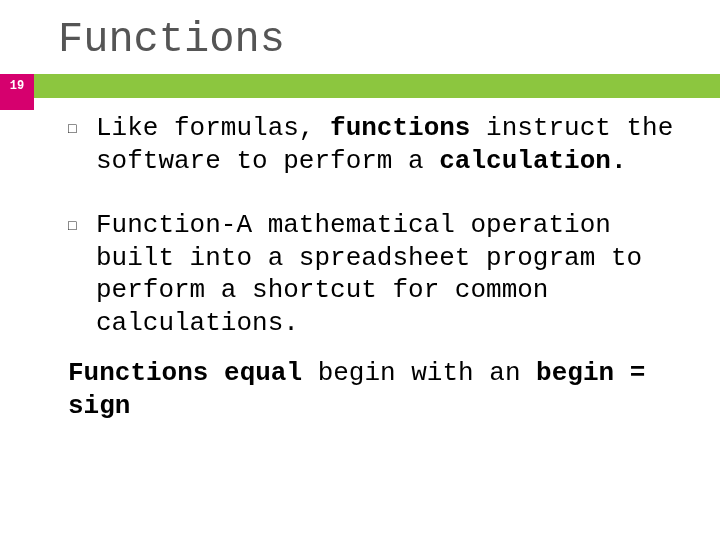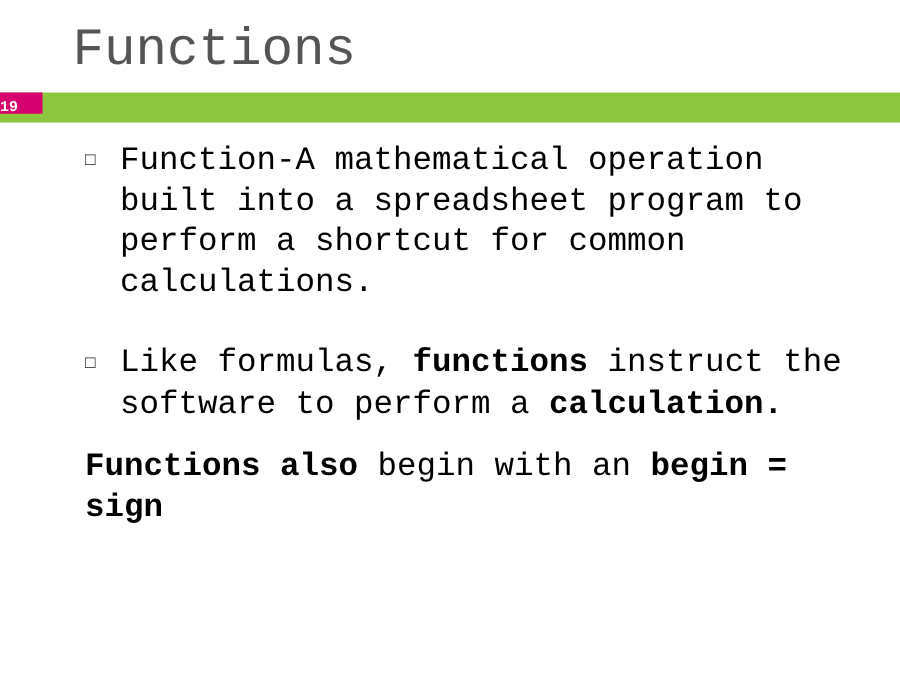--- a/index.html
+++ b/index.html
@@ -1,41 +1,41 @@
 <!DOCTYPE html>
 <html><head>
 <meta charset="utf-8">
 <style>
   * { margin: 0; padding: 0; box-sizing: border-box; }
   html, body { width: 720px; height: 540px; background: #fff; font-family: Arial, Helvetica, sans-serif; }
   .slide { width: 720px; height: 540px; position: relative; font-family: Liberation Mono, monospace; }
   .title { font-size: 42px; color: #555; padding: 16px 0 10px 58px; font-weight: 400; }
   .bar { width: 100%; height: 24px; background: #8cc63f; position: relative; }
-  .badge { position: absolute; top: 0; left: 0; width: 34px; height: 17px; background: #d6006e; color: #fff; font-size: 12px; font-weight: bold; line-height: 24px; }
+  .badge { position: absolute; top: 0; left: 0; width: 34px; height: 36px; background: #d6006e; color: #fff; font-size: 12px; font-weight: bold; text-align: center; line-height: 24px; }
   .body { padding: 14px 42px 0 68px; }
   .bullet-item { display: flex; margin-bottom: 32px; }
   .bullet-marker { flex: 0 0 28px; font-size: 14px; line-height: 34px; color: #222; }
   .bullet-marker::before { content: "□"; }
   .bullet-text { flex: 1; font-size: 26px; line-height: 1.25; color: #000; }
   .bullet-text b { font-weight: bold; }
   .unindented { font-size: 26px; line-height: 1.25; color: #000; margin-top: -14px; }
   .unindented b { font-weight: bold; }
 </style>
 </head>
 <body>
 
 <div class="slide">
   <div class="title">Functions</div>
   <div class="bar">
     <div class="badge">19</div>
   </div>
   <div class="body">
     <div class="bullet-item">
       <div class="bullet-marker"></div>
-      <div class="bullet-text">Function-A mathematical operation built into a spreadsheet program to perform a shortcut for common calculations.</div>
+      <div class="bullet-text">Like formulas, <b>functions</b> instruct the software to perform a <b>calculation.</b></div>
     </div>
     <div class="bullet-item">
       <div class="bullet-marker"></div>
-      <div class="bullet-text">Like formulas, <b>functions</b> instruct the software to perform a <b>calculation.</b></div>
+      <div class="bullet-text">Function-A mathematical operation built into a spreadsheet program to perform a shortcut for common calculations.</div>
     </div>
-    <div class="unindented"><b>Functions also</b> begin with an <b>begin = sign</b></div>
+    <div class="unindented"><b>Functions equal</b> begin with an <b>begin = sign</b></div>
   </div>
 </div>
 
 </body></html>

